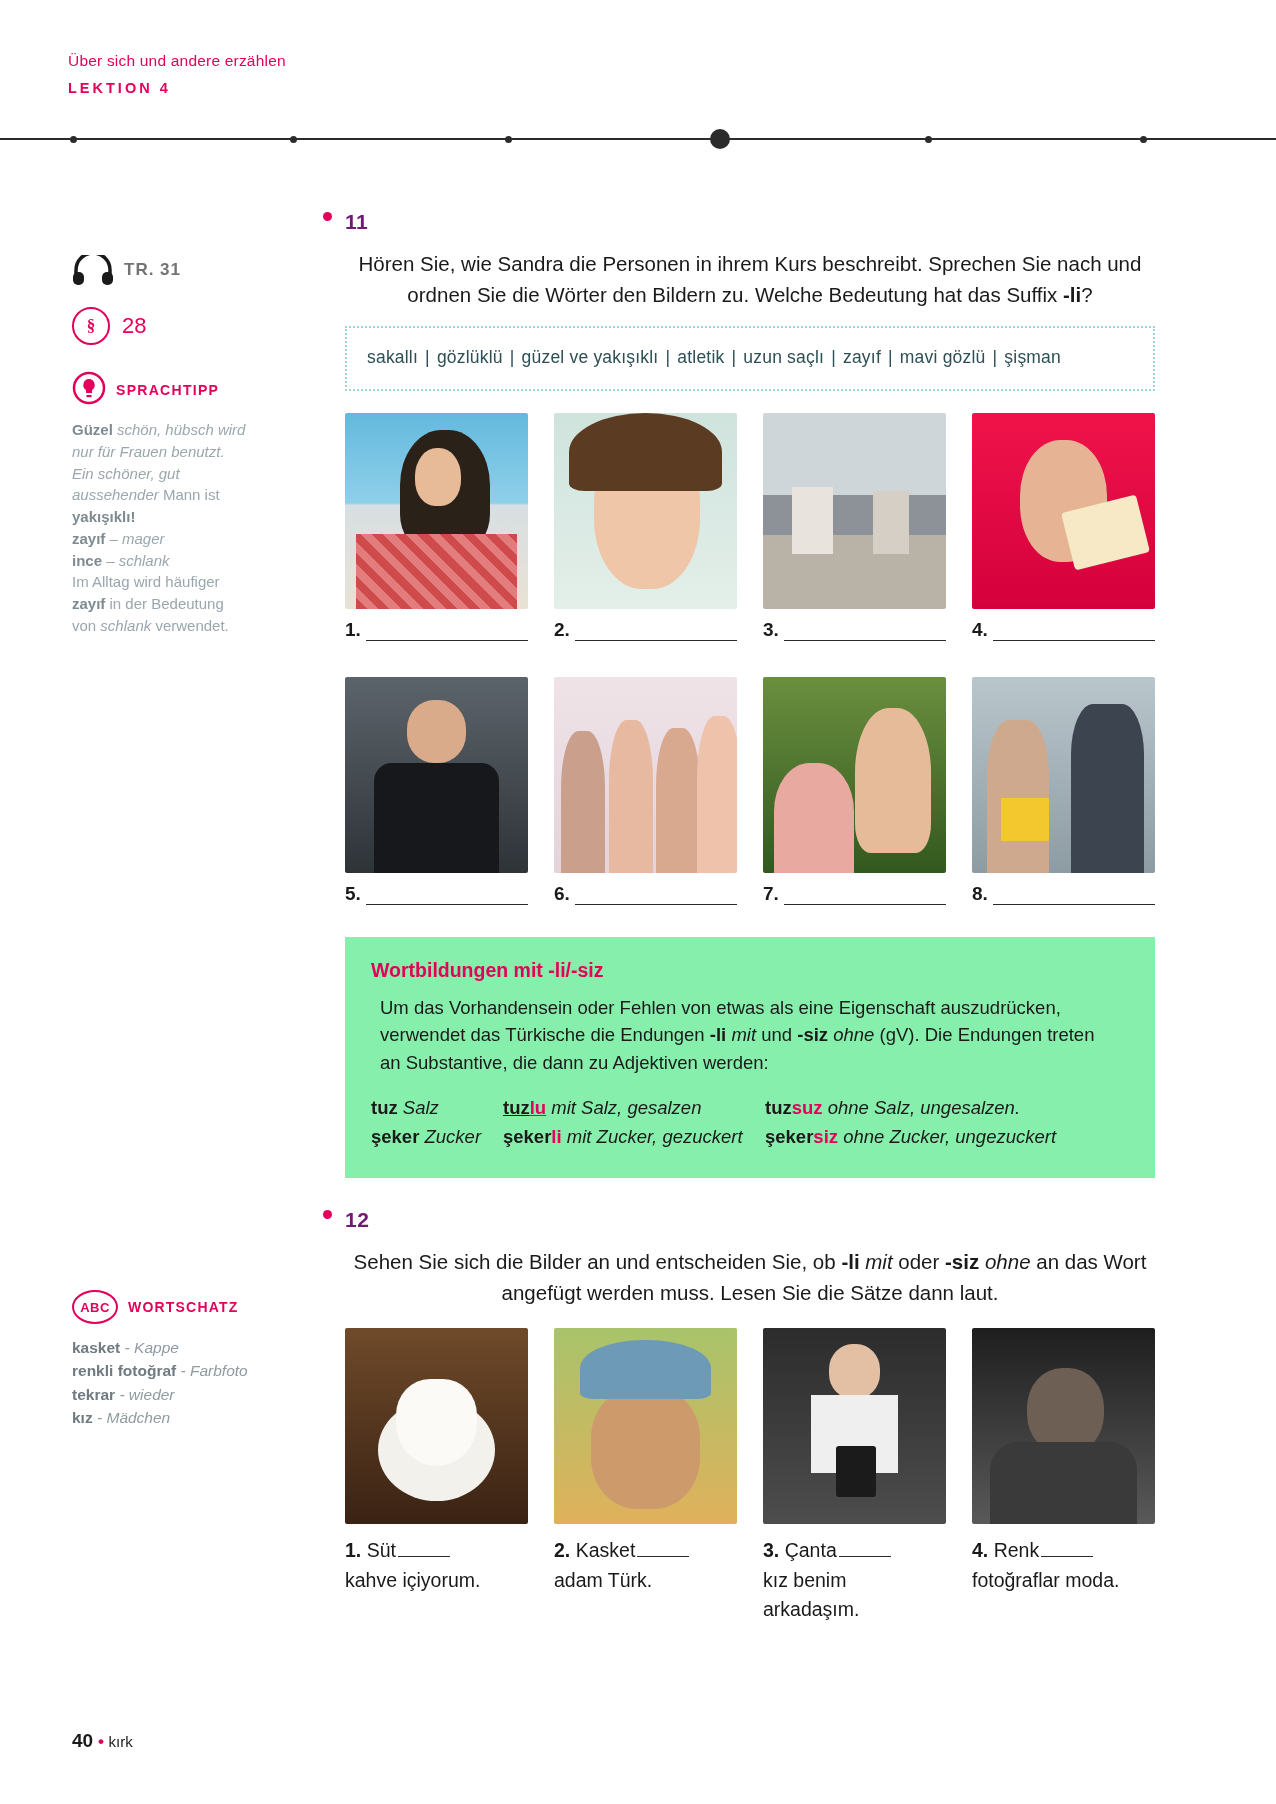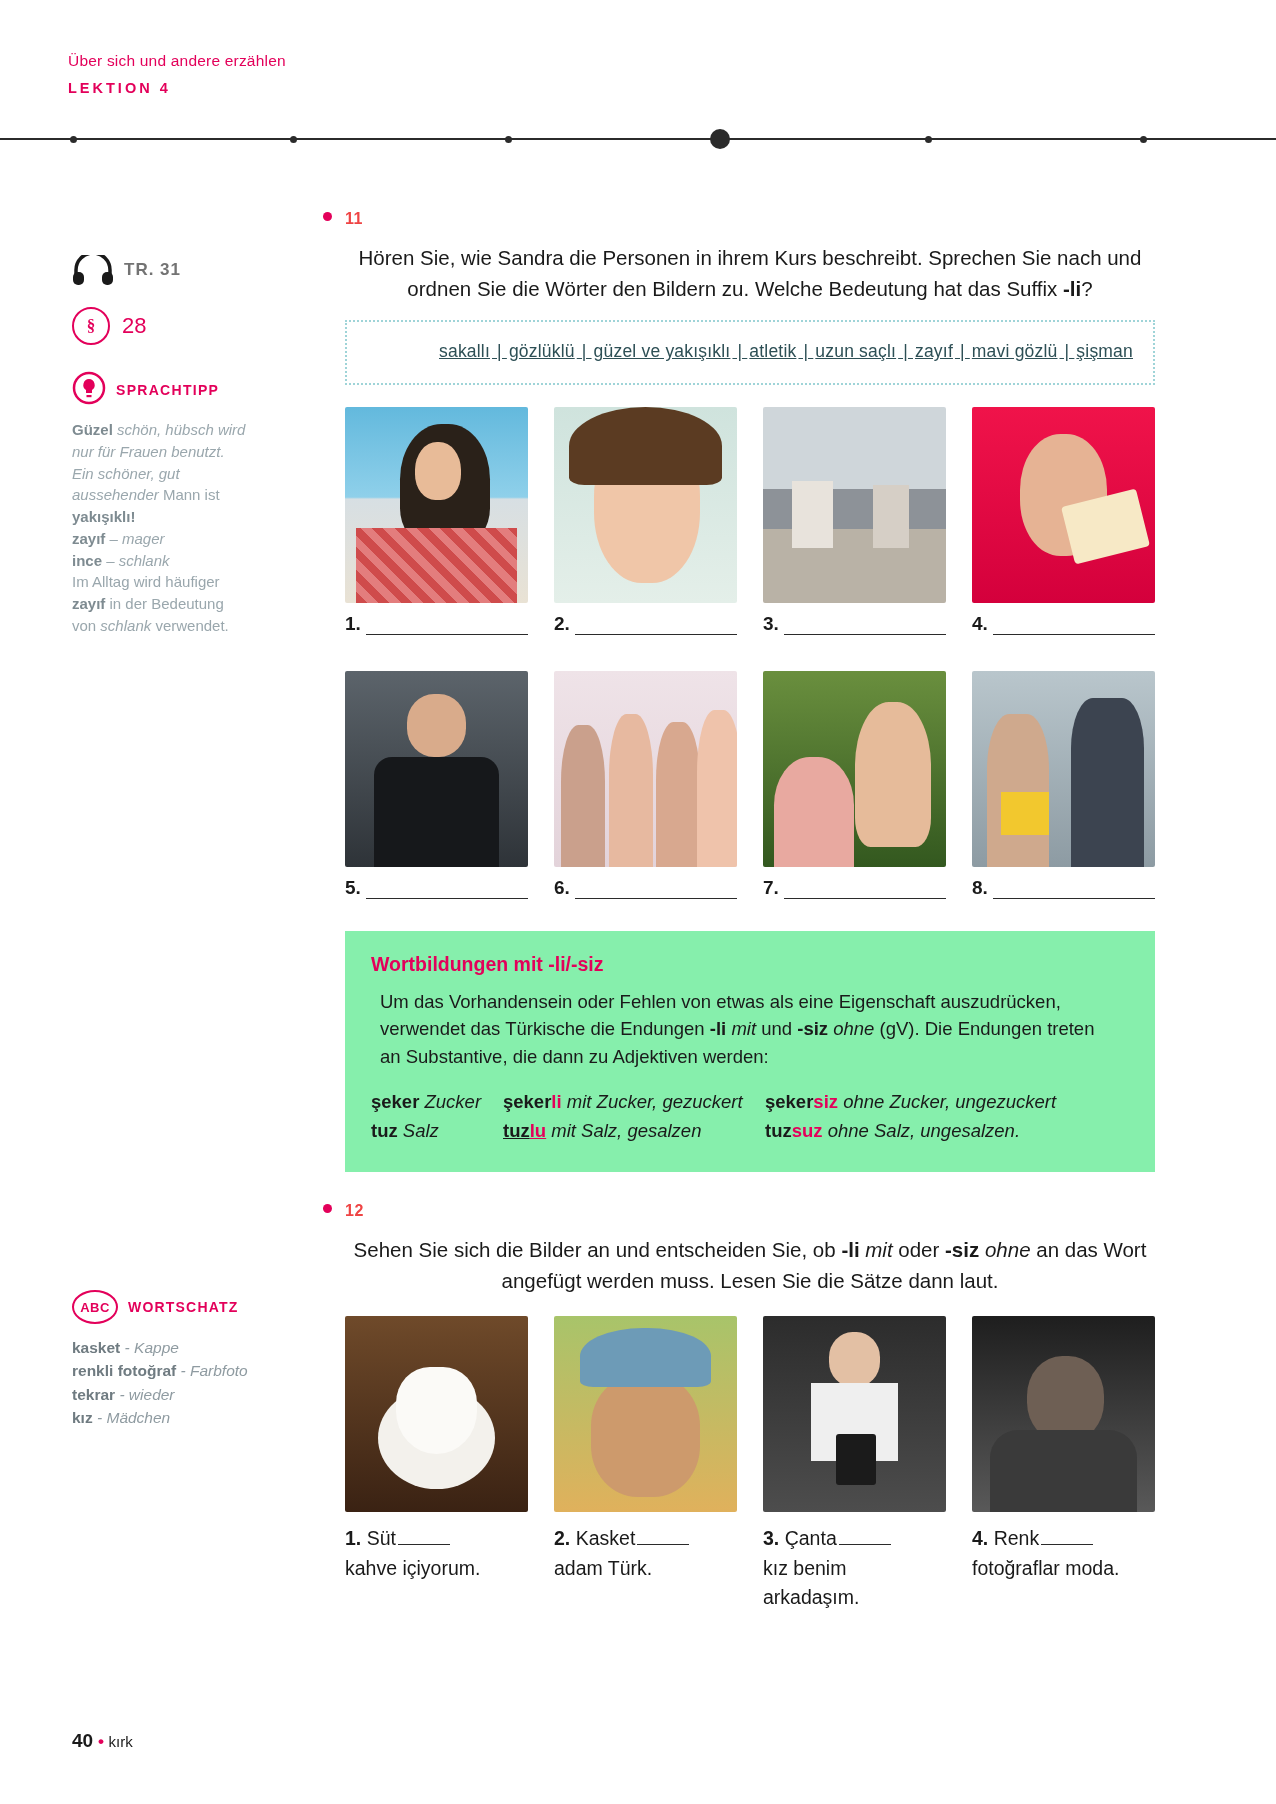--- a/index.html
+++ b/index.html
@@ -182,45 +182,44 @@
   .ex-dot {
     position: absolute;
     left: -22px;
     top: 2px;
     width: 9px;
     height: 9px;
     border-radius: 50%;
     background: #e3005a;
   }
   .ex-num {
-    font-size: 16px;
-    font-weight: bold;
-    color: #ef4444;
+    font-size: 21px;
+    font-weight: bold;
+    color: #701a75;
     letter-spacing: 0.5px;
   }
   .ex-text {
     font-size: 20.5px;
     line-height: 1.52;
     color: #1a1a1a;
     text-align: center;
   }
   .ex-text b { font-weight: bold; }
   .ex-text i { font-style: italic; }
 
   
   .wordbank {
     margin-top: 16px;
     border: 2.5px dotted #9fd4d8;
     padding: 16px 20px 18px;
-    text-align: right;
+    text-align: left;
     font-size: 17.5px;
     line-height: 1.5;
     color: #2d4f55;
     letter-spacing: 0.2px;
-    text-decoration: underline;
   }
   .wordbank .sep { color: #2d4f55; padding: 0 2px; }
 
   
   .grid {
     margin-top: 22px;
     display: grid;
     grid-template-columns: repeat(4, 1fr);
     column-gap: 26px;
     row-gap: 4px;
@@ -539,28 +538,28 @@
       </div>
     </div>
 
     <div class="infobox">
       <h3>Wortbildungen mit -li/-siz</h3>
       <p>
         <span>Um das Vorhandensein oder Fehlen von etwas als eine Eigenschaft auszudrü­cken, verwendet das Türkische die Endungen </span><b>-li</b><i> mit</i><span> und </span><b>-siz</b><i> ohne</i><span> (gV). Die En­dungen treten an Substantive, die dann zu Adjektiven werden:</span>
       </p>
       <div class="suffix-table">
         <div class="row">
+          <div class="c1"><b>tuz</b> <i>Salz</i></div>
+          <div class="c2"><b class="ul">tuz</b><b class="pink ul">lu</b> <i>mit Salz, gesalzen</i></div>
+          <div class="c3"><b>tuz</b><b class="pink">suz</b> <i>ohne Salz, ungesalzen.</i></div>
+        </div>
+        <div class="row">
           <div class="c1"><b>şeker</b> <i>Zucker</i></div>
           <div class="c2"><b>şeker</b><b class="pink">li</b> <i>mit Zucker, gezuckert</i></div>
           <div class="c3"><b>şeker</b><b class="pink">siz</b> <i>ohne Zucker, ungezuckert</i></div>
-        </div>
-        <div class="row">
-          <div class="c1"><b>tuz</b> <i>Salz</i></div>
-          <div class="c2"><b class="ul">tuz</b><b class="pink ul">lu</b> <i>mit Salz, gesalzen</i></div>
-          <div class="c3"><b>tuz</b><b class="pink">suz</b> <i>ohne Salz, ungesalzen.</i></div>
         </div>
       </div>
     </div>
 
     <div class="ex12-wrap">
       <div class="ex-head">
         <span class="ex-dot"></span>
         <span class="ex-num">12</span>
       </div>
       <div class="ex-text">

